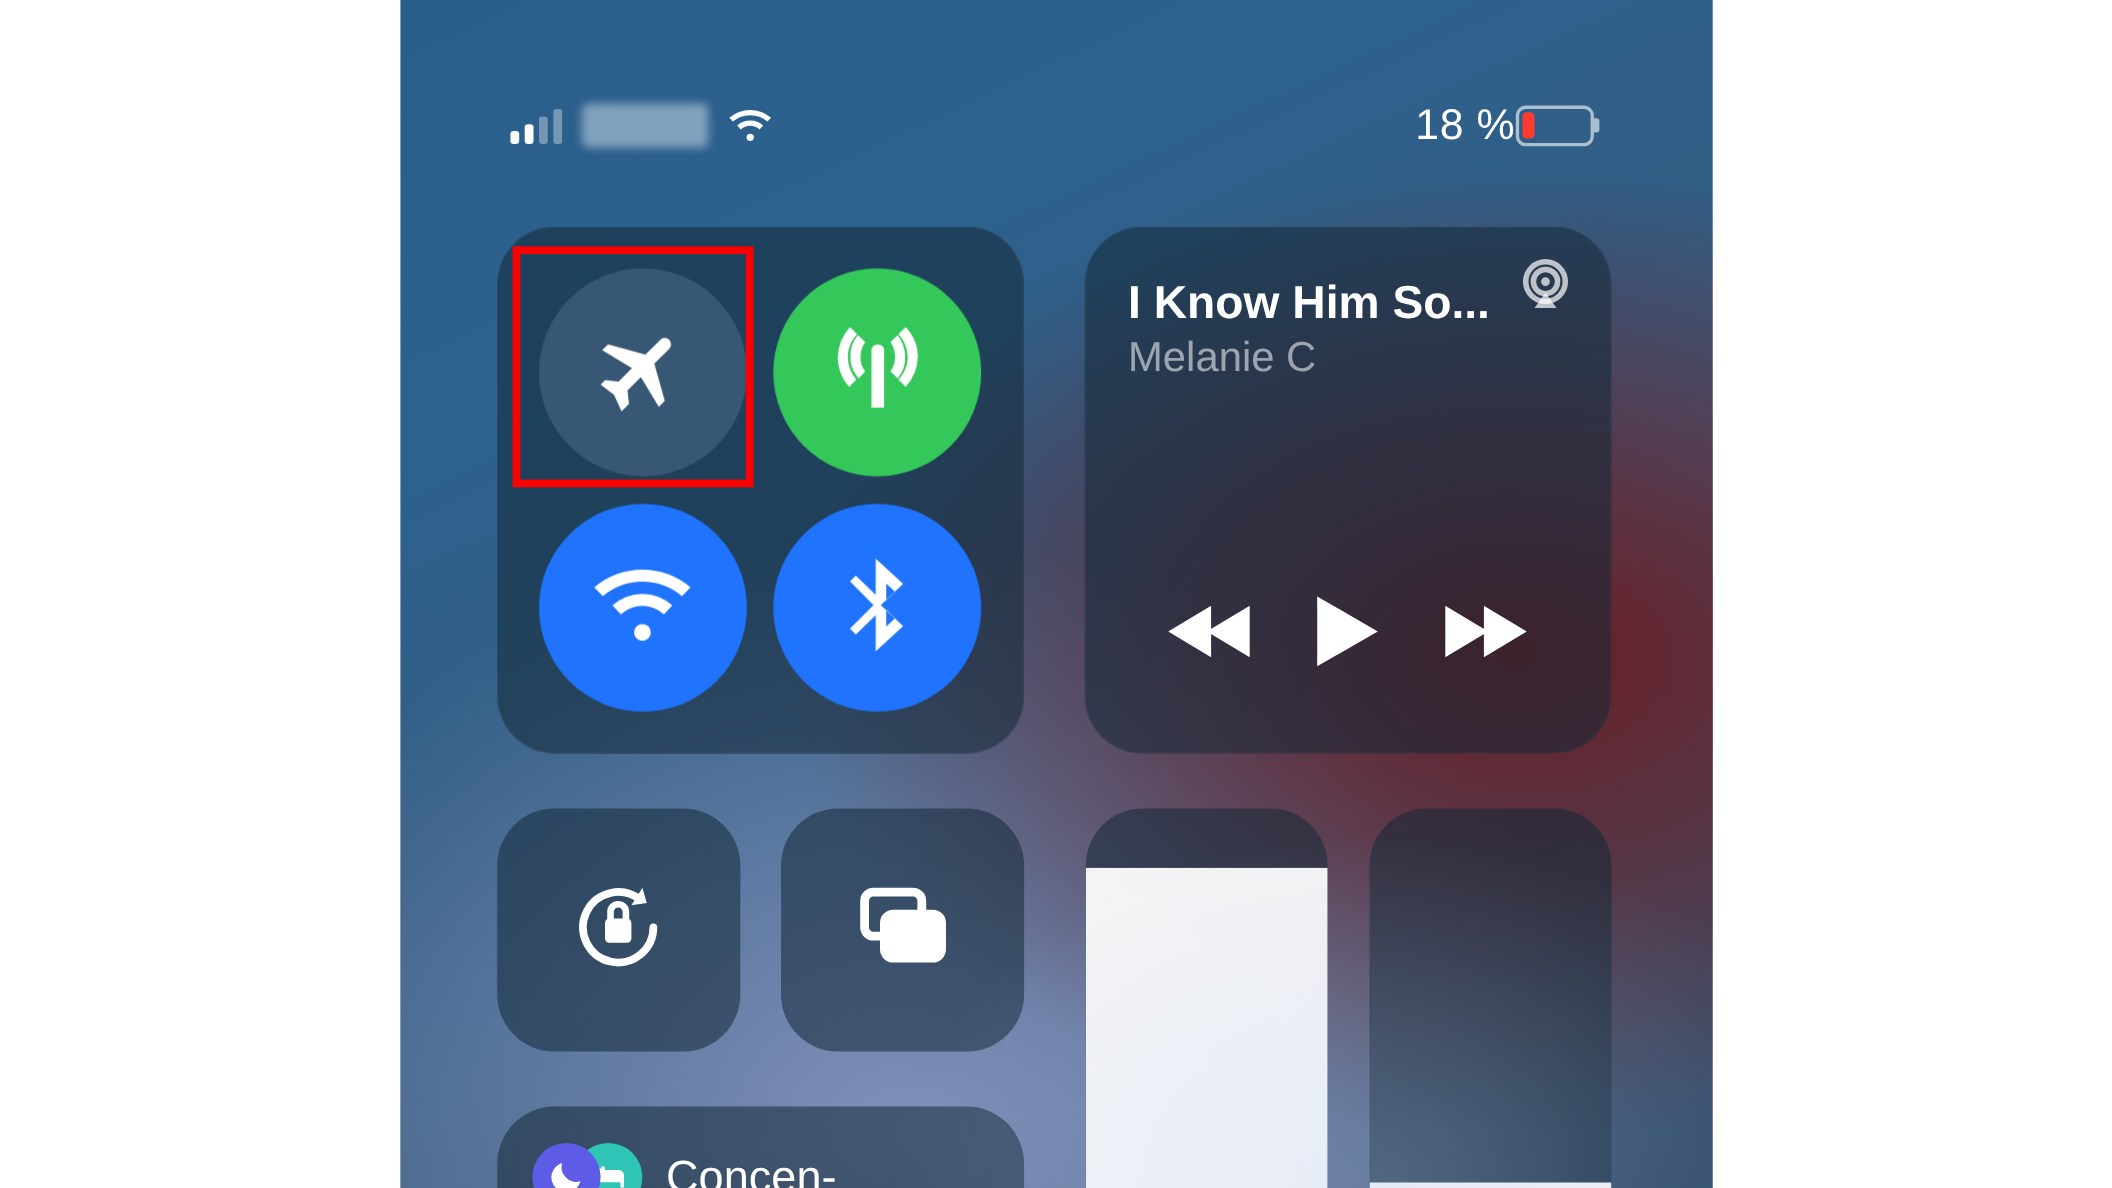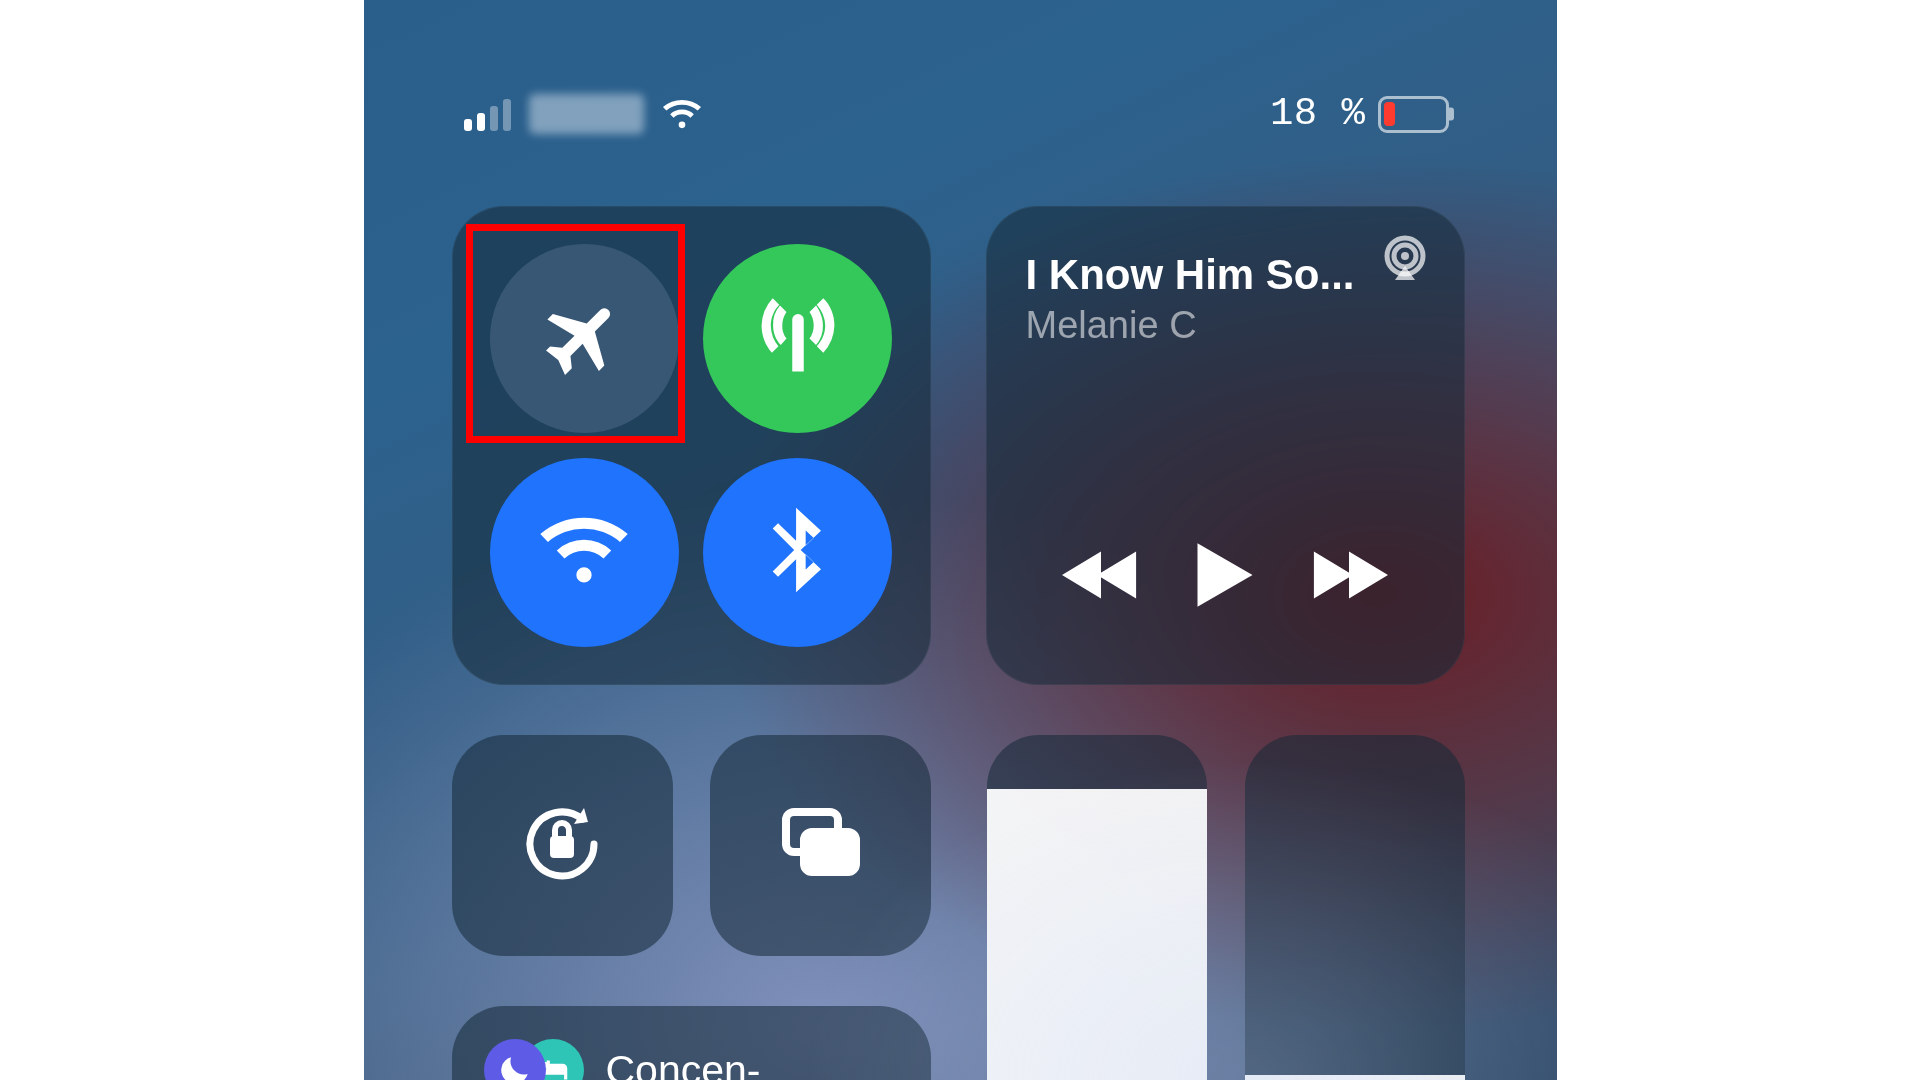--- a/index.html
+++ b/index.html
@@ -15,21 +15,21 @@
     content:"";position:absolute;inset:0;
     background: radial-gradient(700px 500px at 75% 100%, rgba(190,210,250,0.25), rgba(190,210,250,0) 65%);
   }
 
   
   .status{
     position:absolute;top:82px;left:0;right:0;height:64px;
     display:flex;align-items:center;color:#fff;z-index:5;
   }
   .status .left{display:flex;align-items:center;gap:18px;margin-left:100px;}
-  .status .right{display:flex;align-items:center;gap:12px;margin-left:auto;margin-right:108px;font-family:Liberation Mono, monospace;}
+  .status .right{display:flex;align-items:center;gap:0;margin-left:auto;margin-right:108px;}
 
   .cell-bars{display:flex;align-items:flex-end;gap:5px;height:34px;}
   .cell-bars span{width:8px;border-radius:3px;background:rgba(255,255,255,0.35);}
   .cell-bars span.on{background:#fff;}
   .cell-bars span:nth-child(1){height:12px;}
   .cell-bars span:nth-child(2){height:18px;}
   .cell-bars span:nth-child(3){height:25px;}
   .cell-bars span:nth-child(4){height:32px;}
 
   .carrier-blur{

